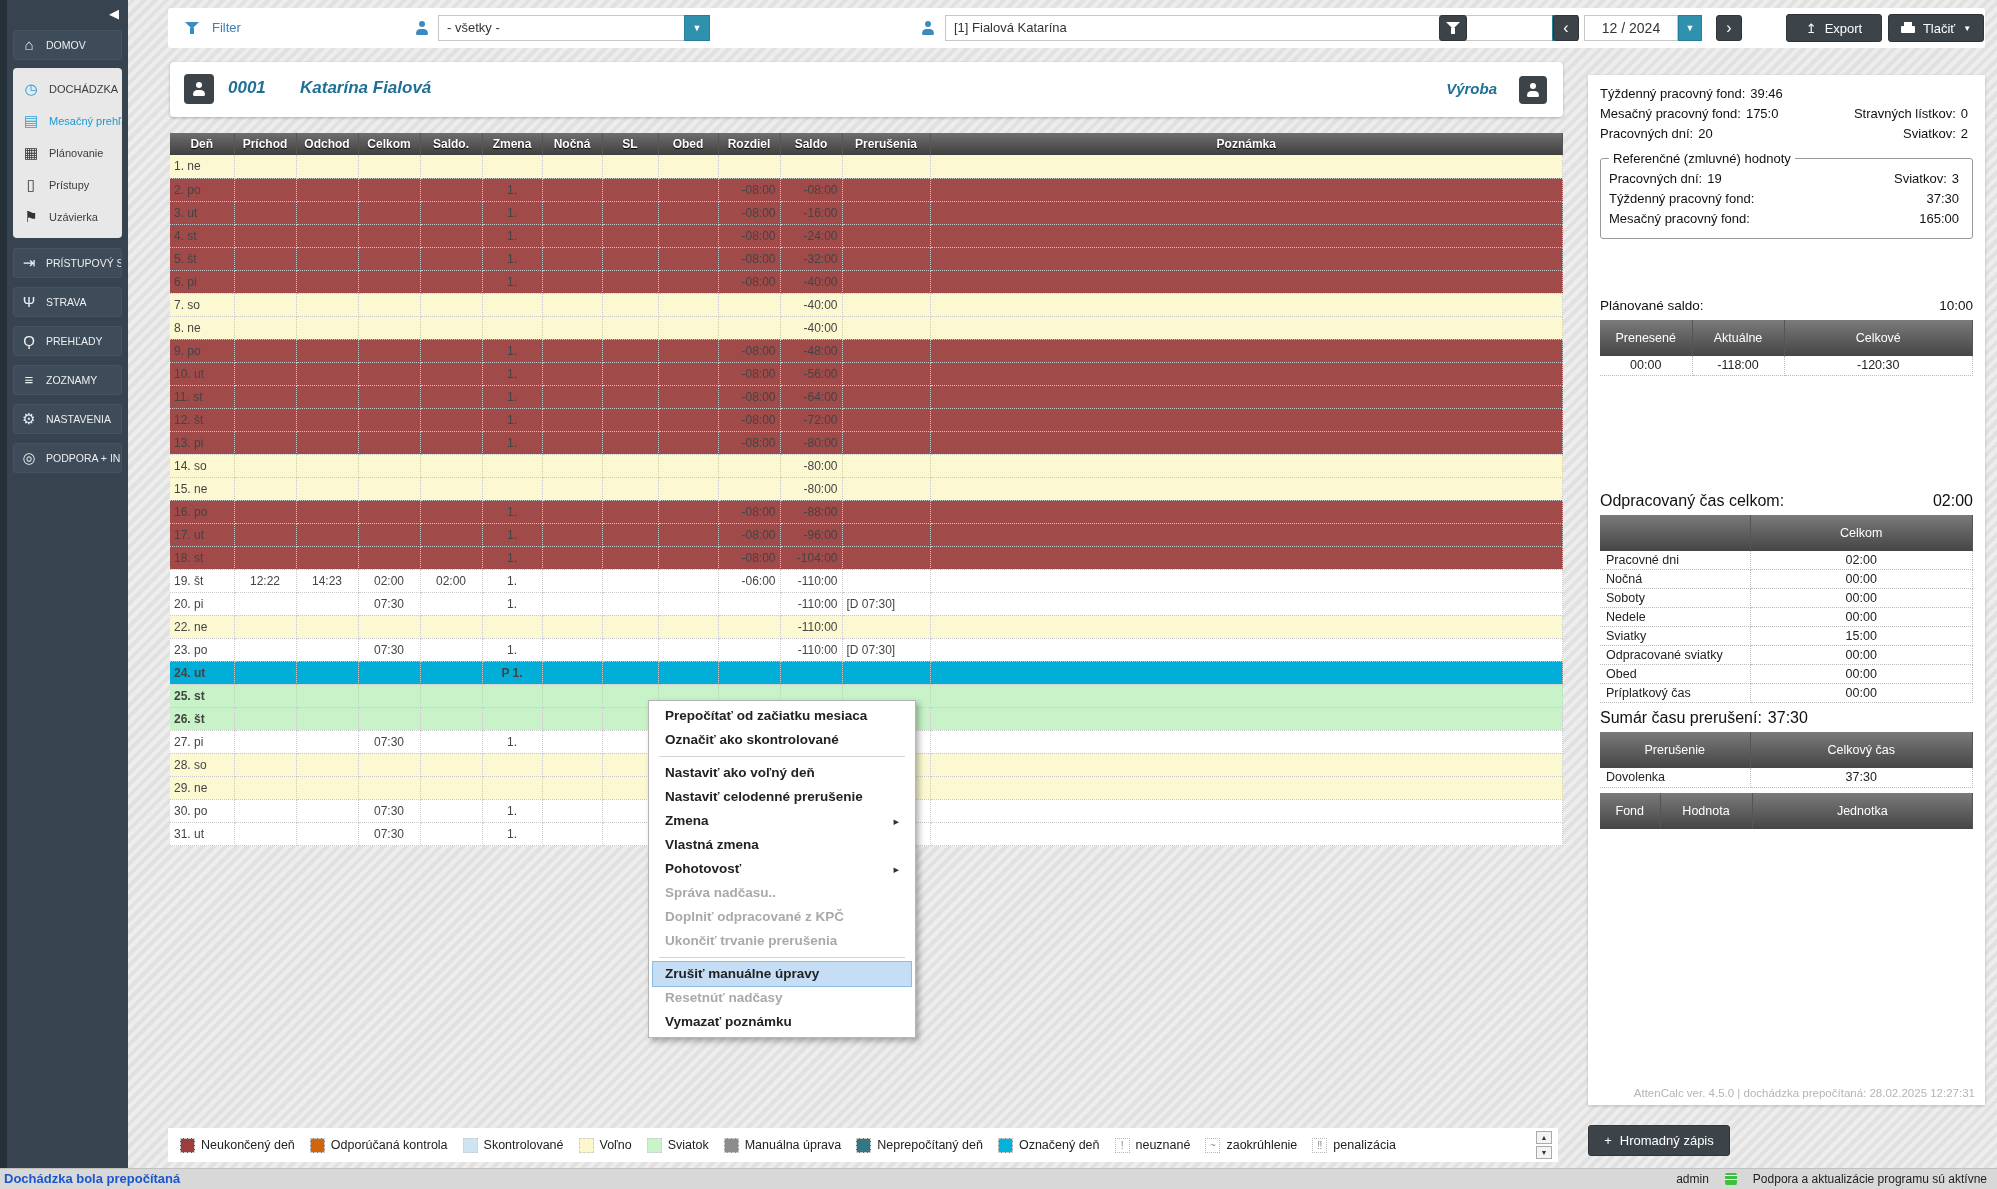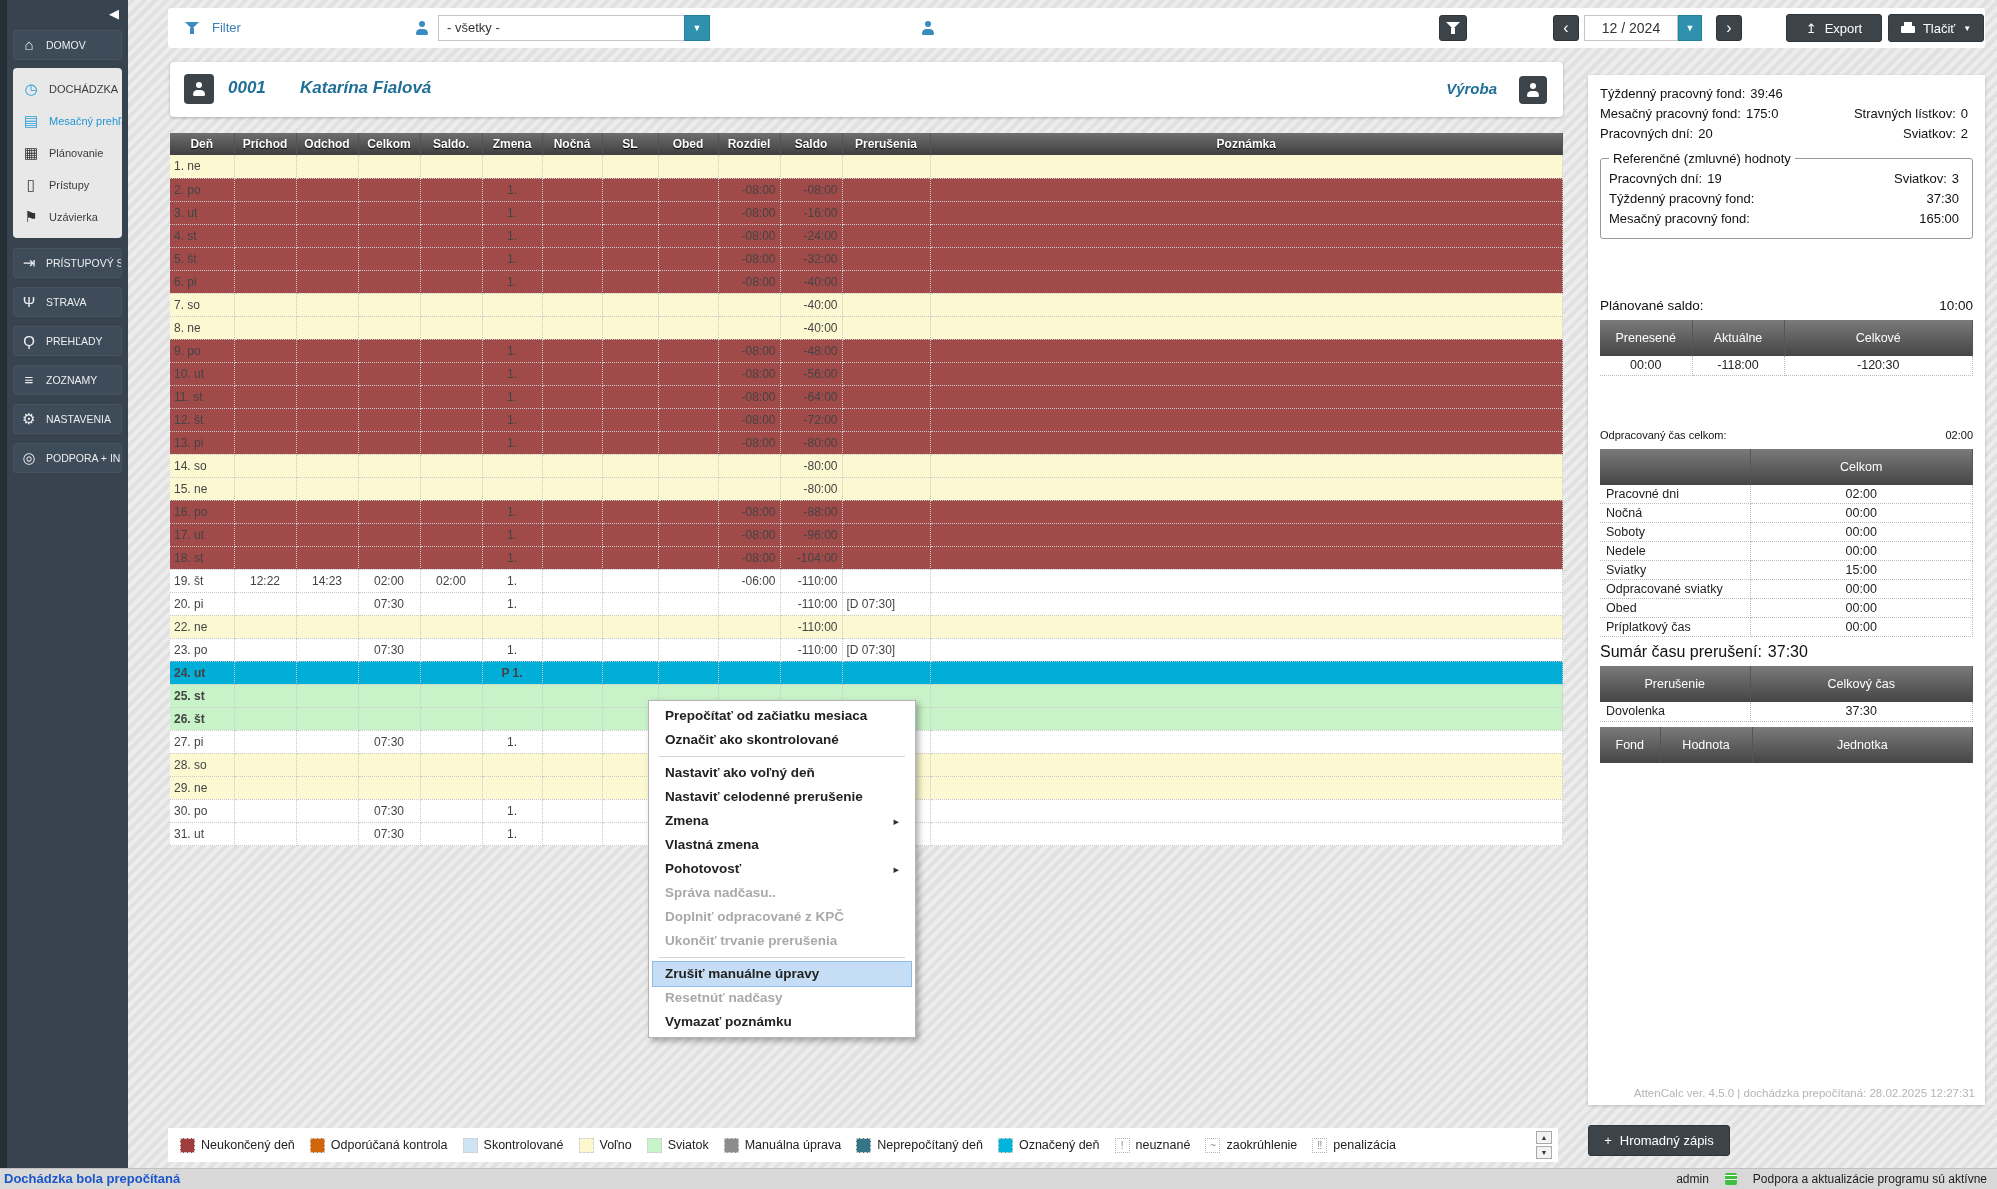--- a/index.html
+++ b/index.html
@@ -94,21 +94,21 @@
   .sp-line { display:flex; justify-content:space-between; margin:2px 0; line-height:18px; }
   .sp-pair span { margin-right:5px; }
   fieldset { border:1px solid #999; border-radius:3px; margin:8px 0 10px; padding:2px 8px 8px; }
   legend { font-size:13px; padding:0 4px; color:#111; }
   .mt-planned { margin-top:58px; font-size:13.5px;gap:24px; }
   table.mini { width:100%; border-collapse:collapse; font-size:12.5px; margin-top:5px; }
   table.mini th { background:linear-gradient(#7a7a7a,#454545); color:#fff; font-weight:normal; height:36px;
                   border-right:1px solid #555; text-align:center; }
   table.mini td { border-right:1px dotted #bbb; border-bottom:1px dotted #bbb; padding:2px 6px; height:19px; color:#222; }
   td.val { text-align:center; }
-  .mt-worked { margin-top:50px; font-size:11px; }
+  .mt-worked { margin-top:116px; font-size:16px; }
   .mt-fond { margin-top:140px; }
   #fond-space td { height:128px; border:none; }
   #version { position:absolute; bottom:6px; right:10px; color:#b5b5b5; font-size:11.5px; }
 
   
   #legend { position:absolute; left:168px; top:1128px; width:1390px; height:34px; background:#fff;
             display:flex; align-items:center; padding:0 12px; gap:15px; font-size:12.5px; color:#222; }
   .lg-item { display:flex; align-items:center; gap:6px; }
   .lg-swatch { width:15px; height:15px; border:1px dashed #d0d0d0; display:inline-block; }
   .lg-flagbox { width:15px; height:15px; border:1px dotted #b5b5b5; color:#888; font-size:10px;
@@ -203,20 +203,24 @@
 
   <div id="toolbar">
     <span class="tb-abs ico-funnel blue" style="left:17px;top:13px;"></span>
     <span class="tb-abs" id="filter-lbl">Filter</span>
     <span class="tb-abs ico-person blue" style="left:247px;top:13px;"></span>
     <div class="sel" style="left:270px;width:272px;">
       <span class="sel-text">- všetky -</span>
       <span class="sel-btn">▼</span>
     </div>
     <span class="tb-abs ico-person blue" style="left:753px;top:13px;"></span>
+    <div class="sel" style="left:777px;width:633px;">
+      <span class="sel-text">[1] Fialová Katarína</span>
+      <span class="sel-btn">▼</span>
+    </div>
     <div class="tb-abs dark-btn" style="left:1271px;top:7px;width:28px;height:26px;">
       <span class="ico-funnel"></span>
     </div>
     <div class="tb-abs dark-btn" style="left:1385px;top:7px;width:26px;height:26px;font-size:16px;">‹</div>
     <div id="month-box">12 / 2024</div>
     <div id="month-caret">▼</div>
     <div class="tb-abs dark-btn" style="left:1548px;top:7px;width:26px;height:26px;font-size:16px;">›</div>
     <div class="tb-abs dark-btn" style="left:1618px;top:6px;width:96px;height:28px;">
       <span>↥</span>
       <span>Export</span>

